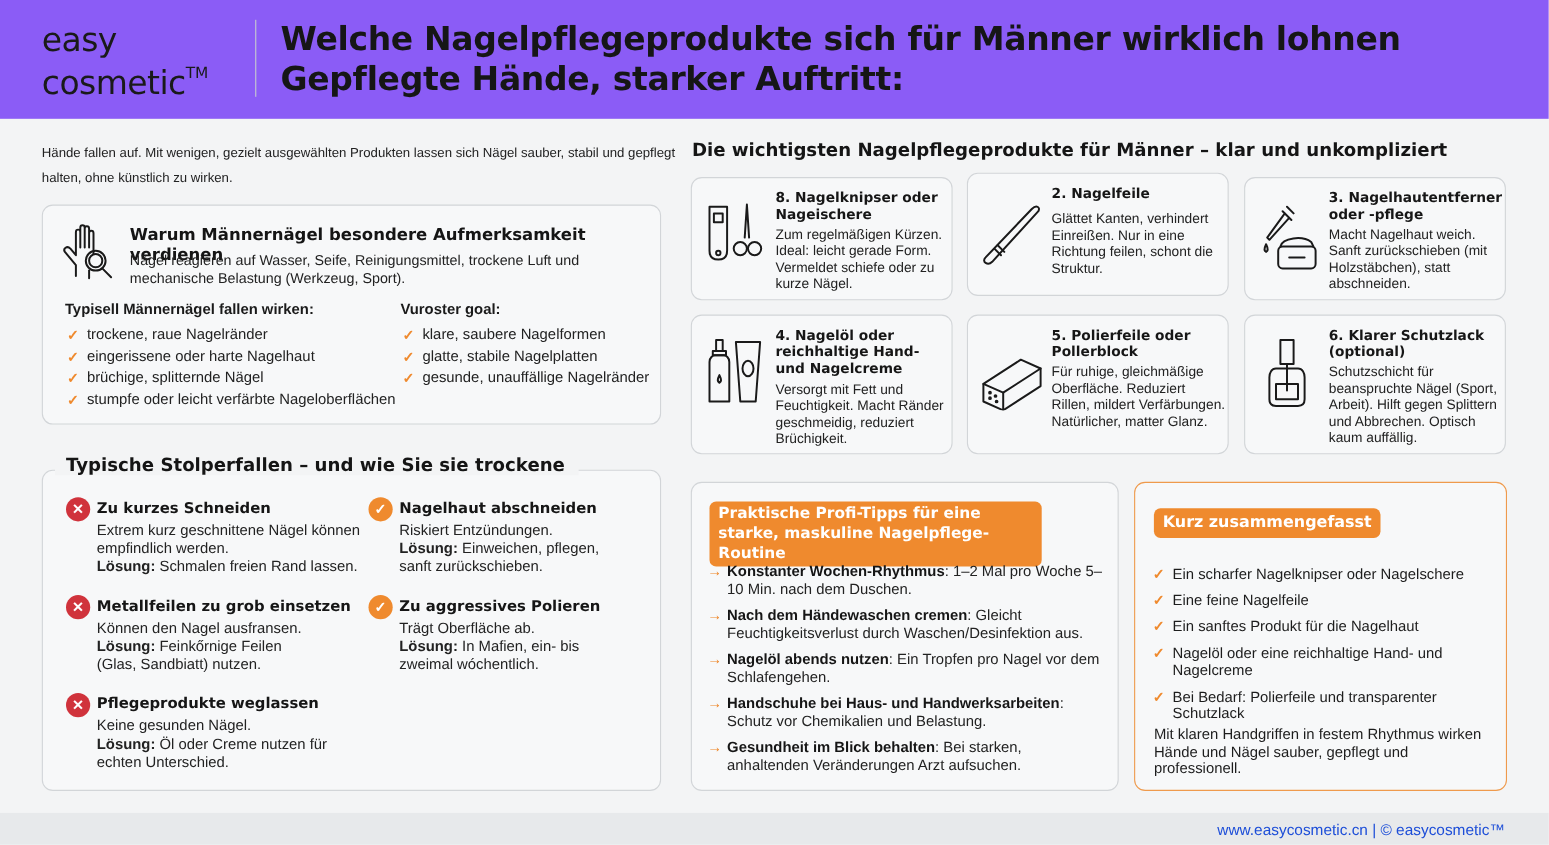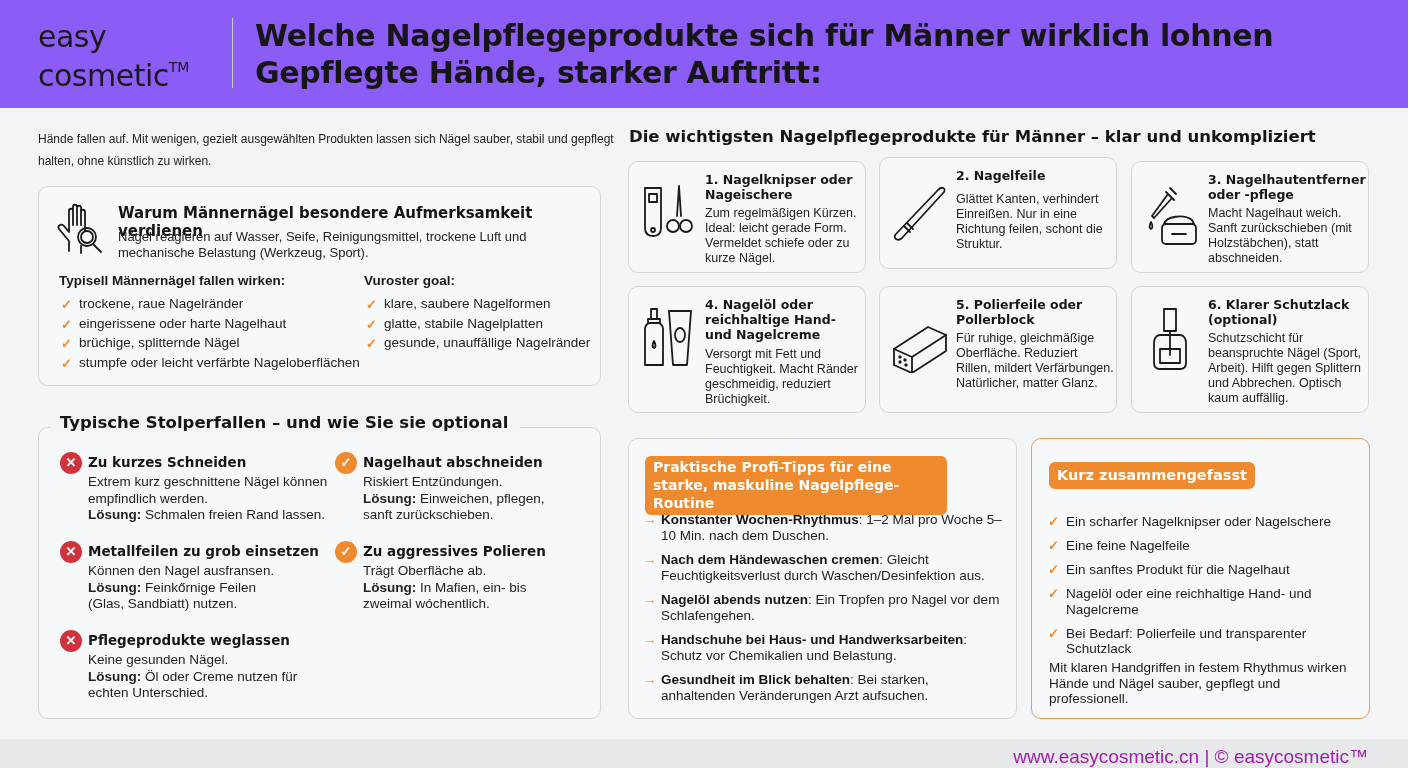--- a/index.html
+++ b/index.html
@@ -102,21 +102,21 @@
   .sum-card { left: 1031px; top: 438px; width: 339px; height: 281px; border: 1.5px solid #ef9a4c; }
   .sum-label { left: 1049px; top: 462px; font-size: 14.5px; line-height: 20px; padding: 3px 8px 4px 8px; }
   .sum-list { position: absolute; left: 1048px; top: 514px; width: 310px; list-style: none; }
   .sum-list li { position: relative; padding-left: 18px; font-size: 13.5px; line-height: 15.5px; margin-bottom: 8.5px; color: #1d1d1d; }
   .sum-list li .chk { left: 0; top: 0; }
   .sum-outro { position: absolute; left: 1049px; top: 660px; width: 300px; font-size: 13.5px; line-height: 15.5px; color: #1d1d1d; }
   .footer {
     position: absolute; left: 0; top: 739px; width: 1408px; height: 29px; background: #e7e9eb;
   }
   .footer-text {
-    position: absolute; right: 40px; top: 7px; font-size: 19px; color: #a21caf;
+    position: absolute; right: 40px; top: 7px; font-size: 14px; color: #1d4ed8;
   }
   svg { display: block; }
 </style>
 </head>
 <body>
 
 <div class="header">
   <div class="logo">
     <div>easy</div>
     <div><span>cosmetic</span><sup>TM</sup></div>
@@ -156,21 +156,21 @@
     <div class="col-head">Vuroster goal:</div>
     <ul class="chk-list">
       <li><span class="chk">✓</span><span>klare, saubere Nagelformen</span></li>
       <li><span class="chk">✓</span><span>glatte, stabile Nagelplatten</span></li>
       <li><span class="chk">✓</span><span>gesunde, unauffällige Nagelränder</span></li>
     </ul>
   </div>
 </div>
 
 <div class="card pit-card"></div>
-<div class="pit-title">Typische Stolperfallen – und wie Sie sie optional</div>
+<div class="pit-title">Typische Stolperfallen – und wie Sie sie trockene</div>
 
 <div class="pit" style="left:60px; top:452px;">
   <div class="pit-badge badge-x">✕</div>
   <div class="pit-head">Zu kurzes Schneiden</div>
   <div class="pit-body">
     <div>Extrem kurz geschnittene Nägel können empfindlich werden.</div>
     <div><b>Lösung</b><b>:</b> <span>Schmalen freien Rand lassen.</span></div>
   </div>
 </div>
 
@@ -216,21 +216,21 @@
   <div class="prod-icon">
     <svg width="56" height="68" viewBox="0 0 56 68" fill="none" stroke="#1a1a1a" stroke-width="1.8" stroke-linecap="round" stroke-linejoin="round">
       <path d="M4 8 H20 V48 C20 54 16 56 12 56 C8 56 4 54 4 48 Z"></path>
       <path d="M8 14 H16 V22 H8 Z"></path>
       <circle cx="12" cy="50" r="2"></circle>
       <path d="M38 6 L36 36 M38 6 L40 36"></path>
       <circle cx="32" cy="46" r="6"></circle>
         <circle cx="45" cy="46" r="6"></circle>
     </svg>
   </div>
-  <div class="prod-title">1. Nagelknipser oder Nageischere</div>
+  <div class="prod-title">8. Nagelknipser oder Nageischere</div>
   <div class="prod-text" style="top:44px;">Zum regelmäßigen Kürzen. Ideal: leicht gerade Form. Vermeldet schiefe oder zu kurze Nägel.</div>
 </div>
 
 <div class="card prod" style="left:879px; top:157px; height:112px;">
   <div class="prod-icon">
     <svg width="56" height="68" viewBox="0 0 56 68" fill="none" stroke="#1a1a1a" stroke-width="1.8" stroke-linecap="round" stroke-linejoin="round">
       <path d="M4 58 L46 14 C50 10 54 12 52 16 L10 62 C6 66 0 62 4 58 Z"></path>
       <path d="M12 50 L18 56 M15 47 L21 53"></path>
     </svg>
   </div>

